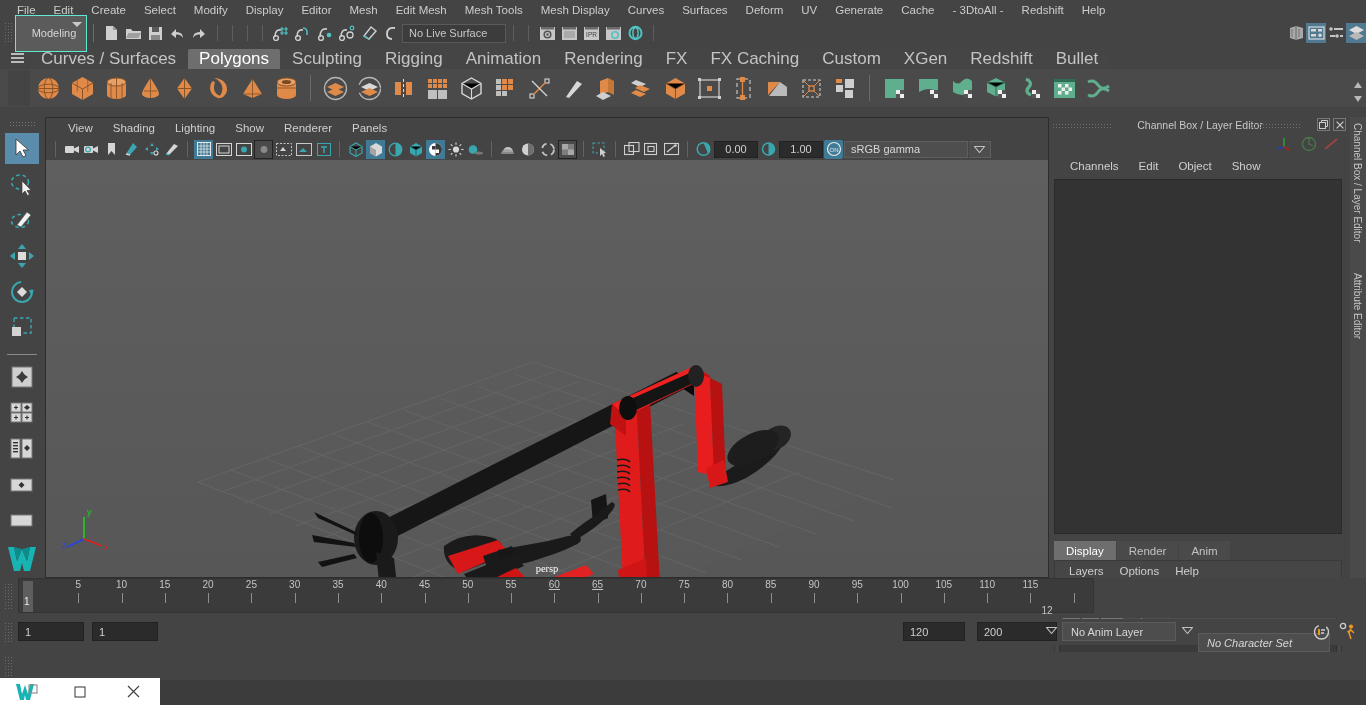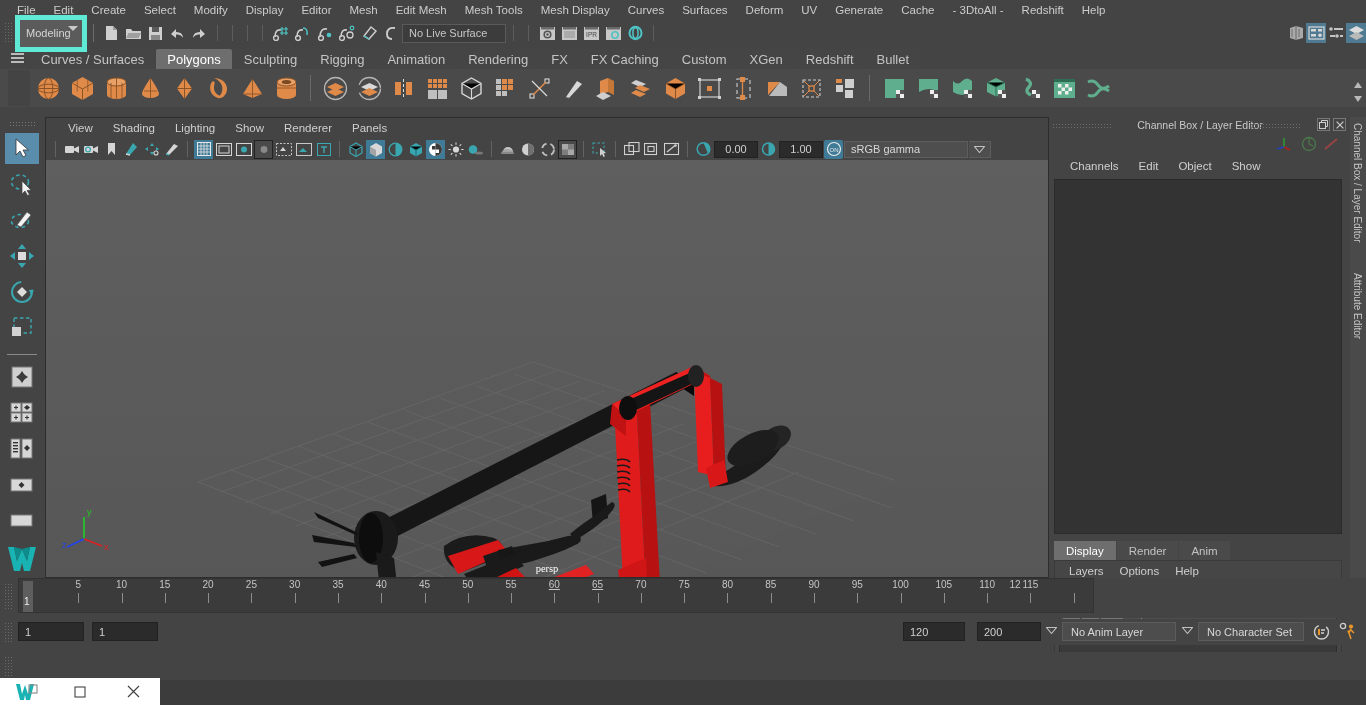--- a/index.html
+++ b/index.html
@@ -25,42 +25,42 @@
   
   .statusline {
     height:26px; background:#444444; display:flex; align-items:center;
     padding-left:4px; gap:0;
   }
   .dots { width:8px; height:22px; background-image:radial-gradient(#777 0.8px, transparent 0.9px);
           background-size:3px 3px; opacity:.75; flex:none; margin-right:3px;}
   .sel-menu {
     width:72px; height:37px; background:#5b5b5b; color:#d6d6d6;
     display:flex; align-items:center; padding-left:6px; font-size:11px;
-    border:5px solid #5eead4; position:relative;
+    border:1px solid #5eead4; position:relative;justify-content:center;
   }
   .sel-menu .arrow { position:absolute; right:4px; top:6px;
     border-left:5px solid transparent; border-right:5px solid transparent; border-top:5px solid #c9c9c9; }
   .sep-bar { width:1px; height:18px; background:#6c6c6c; margin:0 6px; flex:none; }
   .sep-thin { width:1px; height:16px; background:#5d5d5d; margin:0 7px; flex:none; }
   .sbtn { width:22px; height:22px; display:flex; align-items:center; justify-content:center; flex:none;}
   .livesurf {
     height:19px; width:104px; background:#3c3c3c; border:1px solid #5a5a5a;
     display:flex; align-items:center; padding-left:6px; color:#c6c6c6; font-size:11px; flex:none;
   }
   .rbtn { width:20px; height:20px; display:flex;align-items:center;justify-content:center;flex:none;}
   .rbtn.on { background:#4f7a92; }
 
   
   .shelfwrap { background:#3f3f3f; }
   .shelftabs { height:23px; display:flex; align-items:flex-end; padding-left:4px; background:#444444;}
   .hamb { width:26px; height:22px; display:flex;align-items:center;justify-content:center; flex:none;}
   .hamb i { display:block;width:13px;height:2px;background:#bbb; box-shadow:0 4px 0 #bbb, 0 -4px 0 #bbb;}
   .stab {
     height:20px; padding:0 11px; display:flex; align-items:center;
-    font-size:13px; color:#c4c4c4; background:#454545; margin-right:1px;
+    font-size:17px; color:#c4c4c4; background:#454545; margin-right:1px;
     border-top-left-radius:2px;border-top-right-radius:2px;
   }
   .stab.active { background:#6e6e6e; color:#ffffff; }
   .shelfbar { height:38px; background:#4a4a4a; display:flex; align-items:center; padding-left:8px; gap:2px;}
   .shelfbar .side { width:22px; height:36px; background:#444; flex:none; }
   .sicon { width:32px; height:32px; display:flex;align-items:center;justify-content:center;flex:none;}
   .vsep { width:1px; height:26px; background:#6a6a6a; margin:0 6px; flex:none;}
 
   
   .main { position:absolute; left:0; top:117px; width:1366px; height:461px; background:#444; }
@@ -1320,45 +1320,45 @@
           <div class="ticklbl" style="left: 838.295px;">95</div>
           <div class="tick" style="left: 881.574px;"></div>
           <div class="ticklbl" style="left: 881.574px;">100</div>
           <div class="tick" style="left: 924.852px;"></div>
           <div class="ticklbl" style="left: 924.852px;">105</div>
           <div class="tick" style="left: 968.131px;"></div>
           <div class="ticklbl" style="left: 968.131px;">110</div>
           <div class="tick" style="left: 1011.41px;"></div>
           <div class="ticklbl" style="left: 1011.41px;">115</div>
           <div class="tick" style="left: 1054.69px;"></div>
-          <div class="ticklbl" style="left: 996px;">12</div>
+          <div class="ticklbl" style="left: 1028px; margin-top: 26px;">12</div>
         </div>
     </div>
 
   </div>
 
   <div class="rangewrap">
     <div class="dots" style="position:absolute;left:4px;top:3px;height:20px;"></div>
     <div class="rfield" style="position:absolute;left:18px;top:3px;width:66px;">1</div>
     <div class="rfield" style="position:absolute;left:92px;top:3px;width:66px;">1</div>
 
     <div class="rfield" style="position:absolute;left:903px;top:3px;width:62px;">120</div>
-    <div class="rfield" style="position:absolute;left:977px;top:3px;width:64px;text-align:right;">200</div>
+    <div class="rfield" style="position:absolute;left:977px;top:3px;width:80px;text-align:right;">200</div>
     <div class="drop-arrow" style="position:absolute;left:1044px;top:3px;">
       <svg width="11" height="7" viewBox="0 0 11 7">
           <path d="M0.5 0.5 L10.5 0.5 L5.5 6.5 Z" fill="none" stroke="#c0c0c0" stroke-width="1.1"></path>
         </svg>
     </div>
     <div class="selbox" style="position:absolute;left:1062px;top:3px;width:114px;">No Anim Layer</div>
     <div class="drop-arrow" style="position:absolute;left:1180px;top:3px;">
       <svg width="11" height="7" viewBox="0 0 11 7">
           <path d="M0.5 0.5 L10.5 0.5 L5.5 6.5 Z" fill="none" stroke="#c0c0c0" stroke-width="1.1"></path>
         </svg>
     </div>
-    <div class="selbox" style="position:absolute;left:1198px;top:3px;width:106px;">No Character Set</div>
+    <div class="selbox" style="position:absolute;left:1198px;top:14px;width:132px;font-style:italic;">No Character Set</div>
     <div style="position:absolute;left:1312px;top:4px;">
       <svg width="19" height="18" viewBox="0 0 19 18">
           <circle cx="9.5" cy="9" r="7" fill="none" stroke="#cfcfcf" stroke-width="1.4" stroke-dasharray="30 8"></circle>
           <rect x="6" y="6" width="2" height="6" fill="#e8962a"></rect>
           <path d="M9 7 h4 M9 10 h3" stroke="#cfcfcf" stroke-width="1.3"></path>
         </svg>
     </div>
     <div style="position:absolute;left:1338px;top:3px;">
       <svg width="20" height="19" viewBox="0 0 20 19">
           <circle cx="5" cy="4" r="2.6" fill="none" stroke="#cfcfcf" stroke-width="1.3"></circle>

